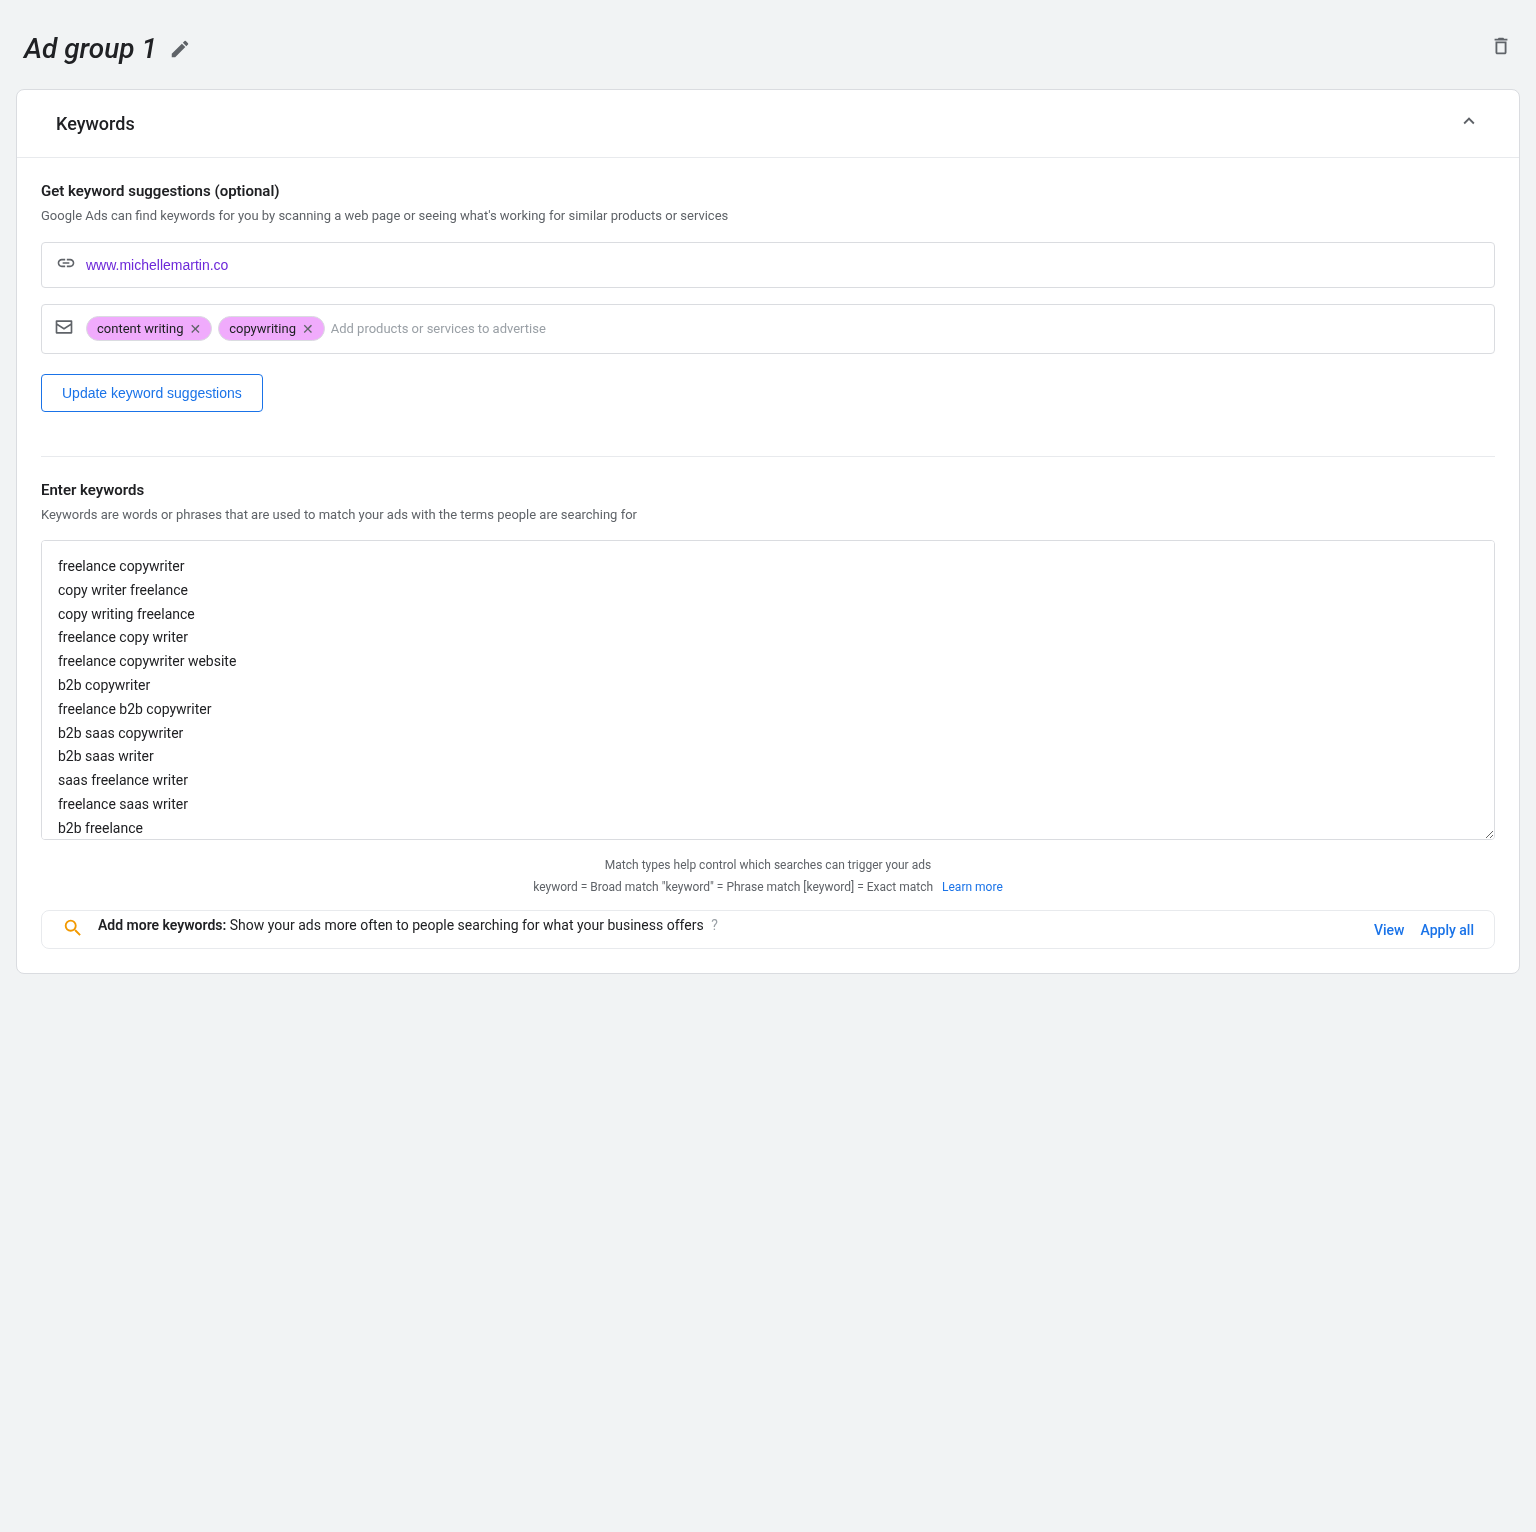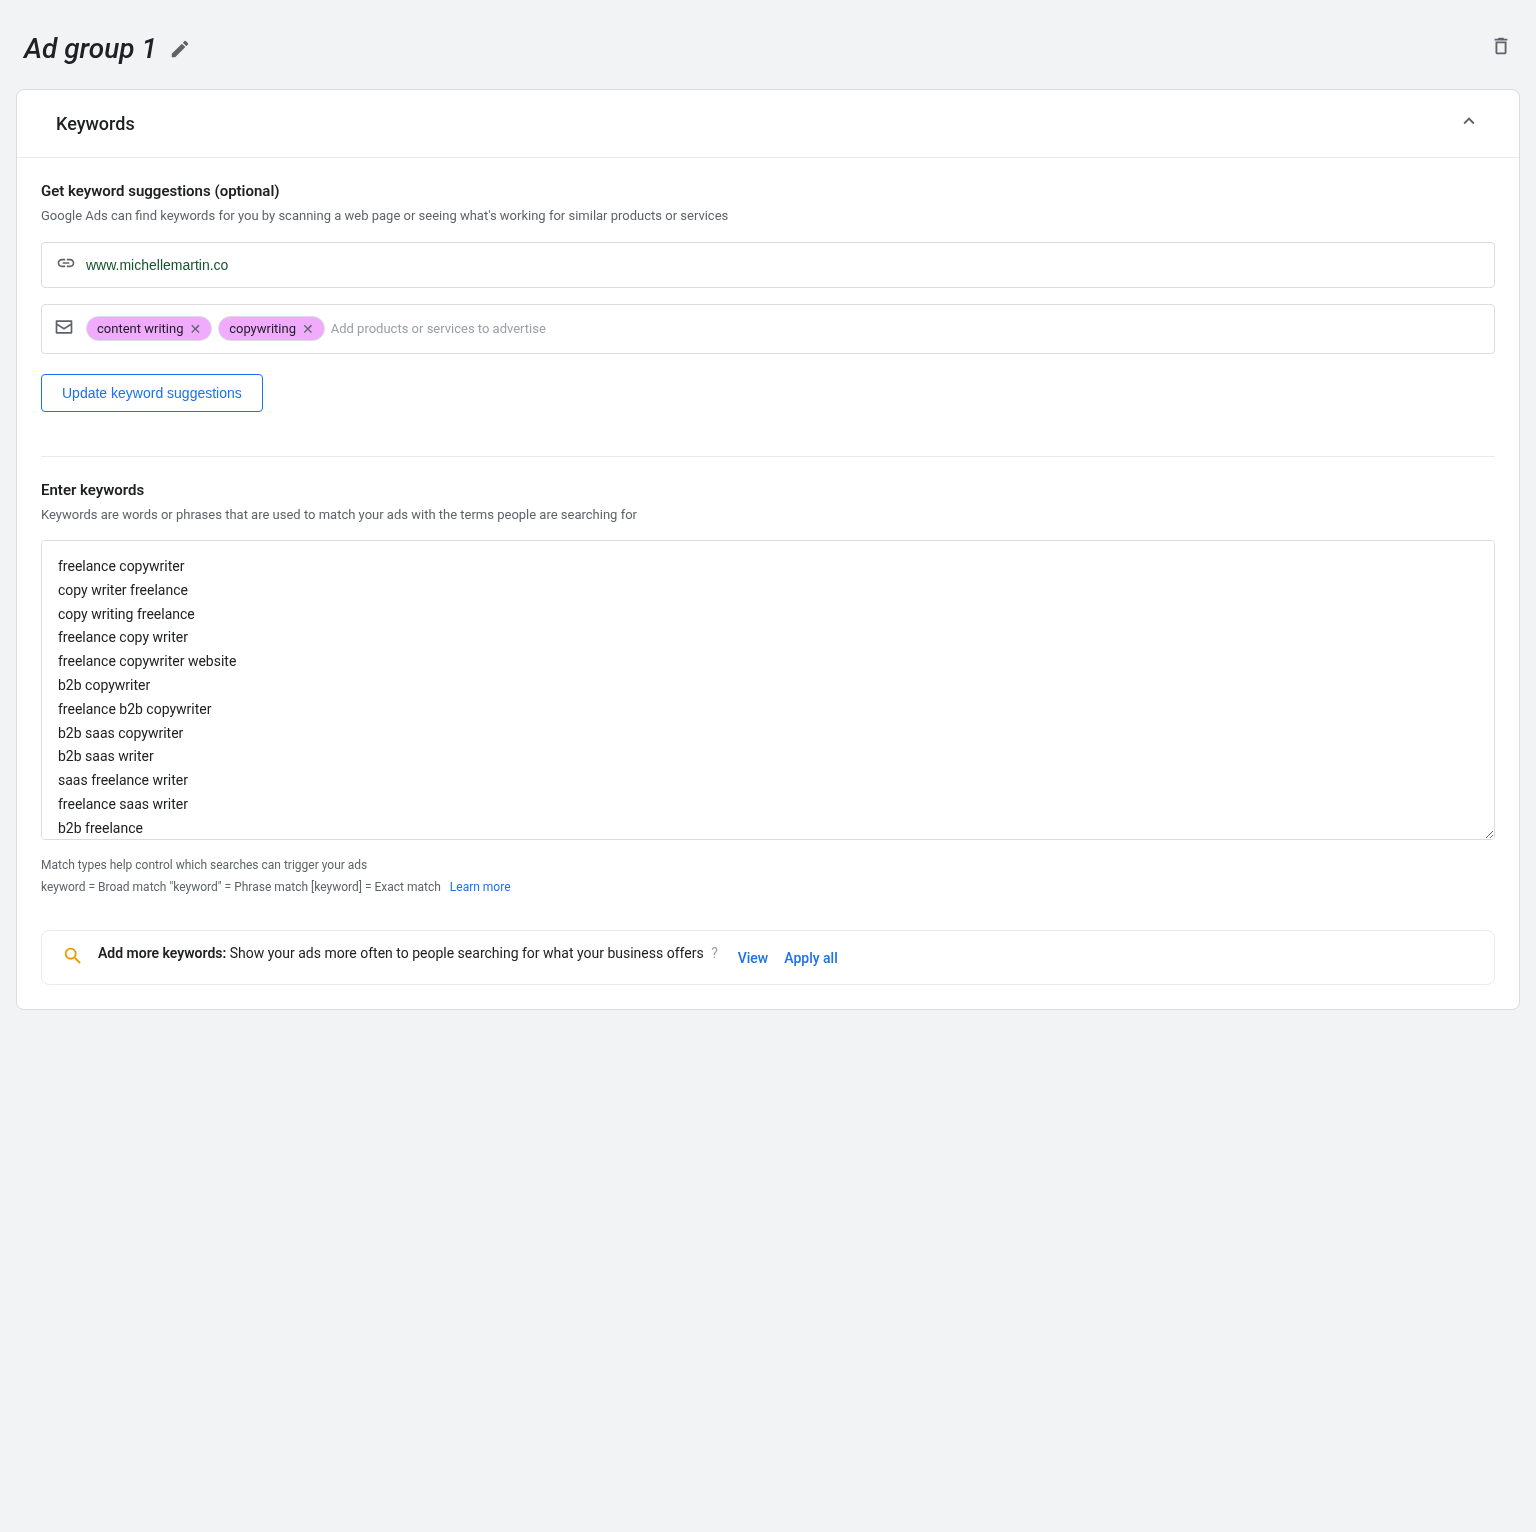--- a/index.html
+++ b/index.html
@@ -110,21 +110,21 @@
       color: #5f6368;
       margin-right: 10px;
       font-size: 18px;
       flex-shrink: 0;
     }
 
     .url-input {
       border: none;
       outline: none;
       font-size: 14px;
-      color: #14532d;
+      color: #6d28d9;
       width: 100%;
       background: transparent;
     }
 
     .tags-input-wrapper {
       display: flex;
       align-items: center;
       border: 1px solid #dadce0;
       border-radius: 4px;
       padding: 8px 12px;
@@ -194,42 +194,43 @@
       line-height: 1.7;
       resize: vertical;
       min-height: 300px;
       outline: none;
       font-family: inherit;
       overflow-y: scroll;
     }
 
     .match-types-section {
       margin-top: 12px;
-      margin-bottom: 32px;
+      margin-bottom: 12px;
+      text-align: center;
     }
 
     .match-types-text {
       font-size: 12px;
       color: #5f6368;
       line-height: 1.8;
     }
 
     .match-types-text .learn-more {
       color: #1a73e8;
       text-decoration: none;
       cursor: pointer;
     }
 
     .add-keywords-banner {
       display: flex;
       align-items: center;
-      justify-content: flex-start;
+      justify-content: space-between;
       border: 1px solid #e8eaed;
       border-radius: 8px;
-      padding: 12px 20px;
+      padding: 4px 20px;
       background: #fff;
     }
 
     .banner-left {
       display: flex;
       align-items: flex-start;
       gap: 14px;
     }
 
     .search-icon-orange {

